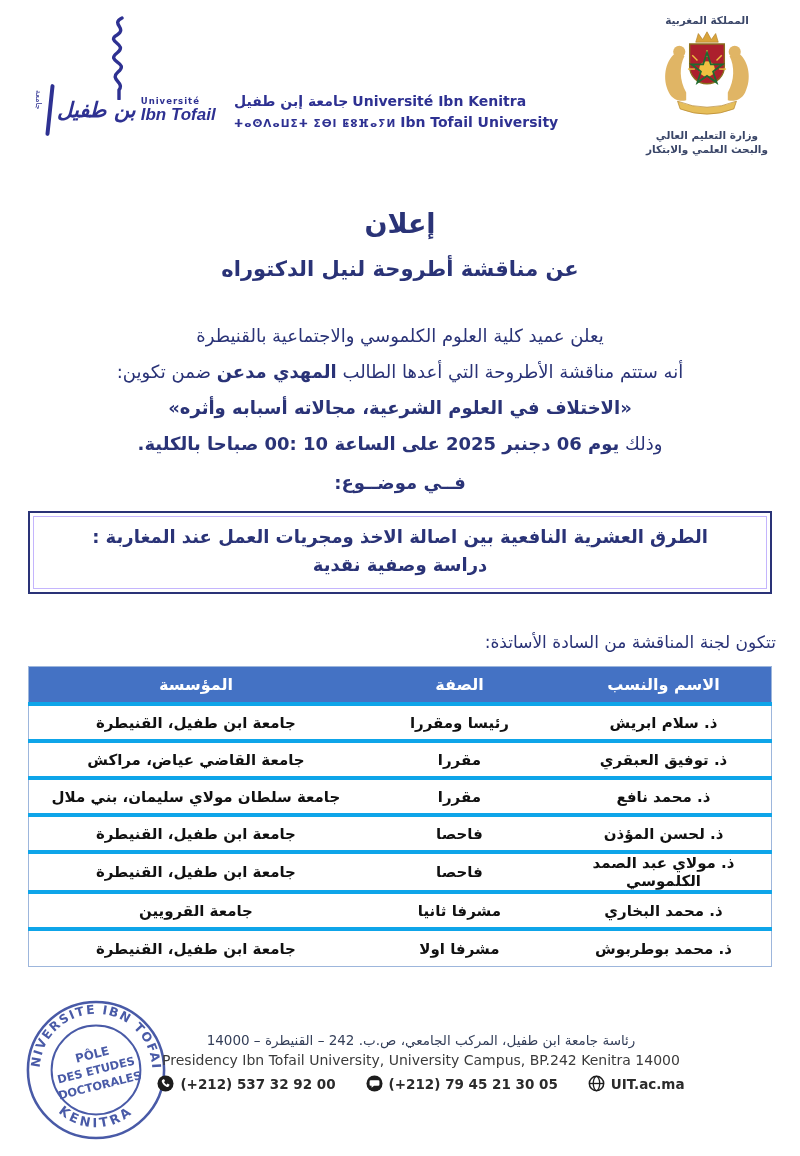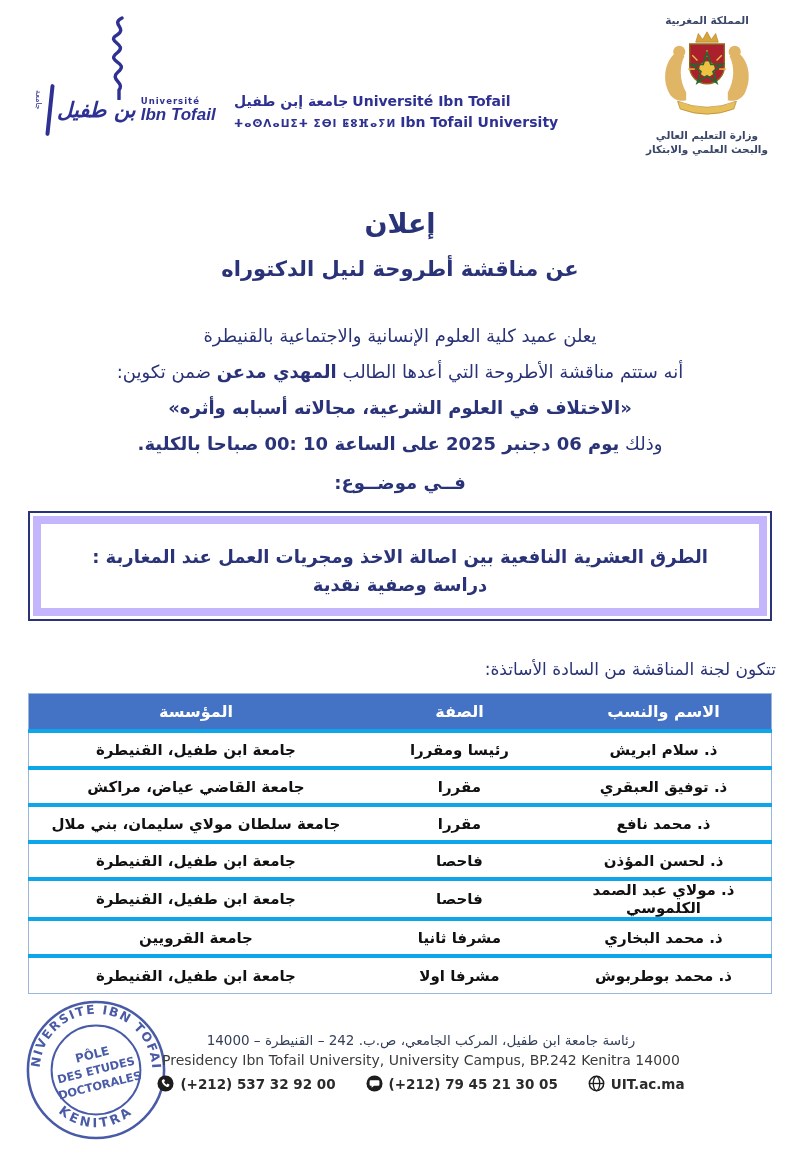--- a/index.html
+++ b/index.html
@@ -38,21 +38,21 @@
   .title { font-size:27px; font-weight:bold; margin-top:56px; }
   .subtitle { font-size:21px; font-weight:bold; margin-top:18px; }
   .line { font-size:18px; margin-top:15px; }
   .line.first { margin-top:44px; }
   .line b { font-weight:bold; }
   .quote { font-weight:bold; }
   .subject { font-weight:bold; margin-top:18px; }
   .ltr { direction:ltr; unicode-bidi:isolate; }
 
   .thesis-box-outer { margin:18px 28px 0; border:2px solid #2a3377; padding:3px; }
-  .thesis-box-inner { border:8px solid #c4b5fd; padding:19px 10px 9px; }
+  .thesis-box-inner { border:1px solid #c4b5fd; padding:6px 10px 9px; }
   .thesis-line { font-size:18px; font-weight:bold; line-height:1.55; color:#2a3377; }
 
   .committee-intro { font-size:17px; margin:38px 24px 0 0; text-align:right; }
 
   
   table.jury { direction:rtl; border-collapse:collapse; width:744px; margin:14px 28px 0;
                border:1px solid #9DB6DC; }
   table.jury th { background:#4472C4; color:#ffffff; font-size:16px; font-weight:bold;
                   height:38px; text-align:center; }
   table.jury td { border-top:4px solid #0ea5e9; color:#111111; font-size:15px; font-weight:bold;
@@ -89,21 +89,21 @@
           <span class="ibn-ar">بن طفيل</span>
           <span class="uni-script">
             <span class="small">Université</span>
             <span class="big">Ibn Tofail</span>
           </span>
         </div>
       </div>
       <div class="uit-names">
         <div class="row">
           <span class="ar">جامعة إبن طفيل</span>
-          <span class="lat">Université Ibn Tofail</span>
+          <span class="lat">Université Ibn Kenitra</span>
         </div>
         <div class="row">
           <span class="tif">ⵜⴰⵙⴷⴰⵡⵉⵜ ⵉⴱⵏ ⵟⵓⴼⴰⵢⵍ</span>
           <span class="lat">Ibn Tofail University</span>
         </div>
       </div>
     </div>
 
     <div class="ministry">
       <div class="kingdom">المملكة المغربية</div>
@@ -130,21 +130,21 @@
       <div class="mline">وزارة التعليم العالي</div>
       <div class="mline">والبحث العلمي والابتكار</div>
     </div>
   </div>
 
   <div class="doc">
 
     <div class="title">إعلان</div>
     <div class="subtitle">عن مناقشة أطروحة لنيل الدكتوراه</div>
 
-    <p class="line first">يعلن عميد كلية العلوم الإنسانية والاجتماعية  بالقنيطرة</p>
+    <p class="line first">يعلن عميد كلية العلوم الكلموسي والاجتماعية  بالقنيطرة</p>
 
     <p class="line"><span>أنه ستتم مناقشة الأطروحة التي أعدها الطالب </span><b>المهدي مدعن</b><span> ضمن تكوين:</span></p>
 
     <p class="line quote">«الاختلاف في العلوم الشرعية، مجالاته أسبابه وأثره»</p>
 
     <p class="line"><span>وذلك </span><b><span>يوم 06 دجنبر 2025 على الساعة </span><span class="ltr">00: 10</span><span> صباحا بالكلية.</span></b></p>
 
     <p class="line subject">فــي موضــوع:</p>
 
     <div class="thesis-box-outer">

